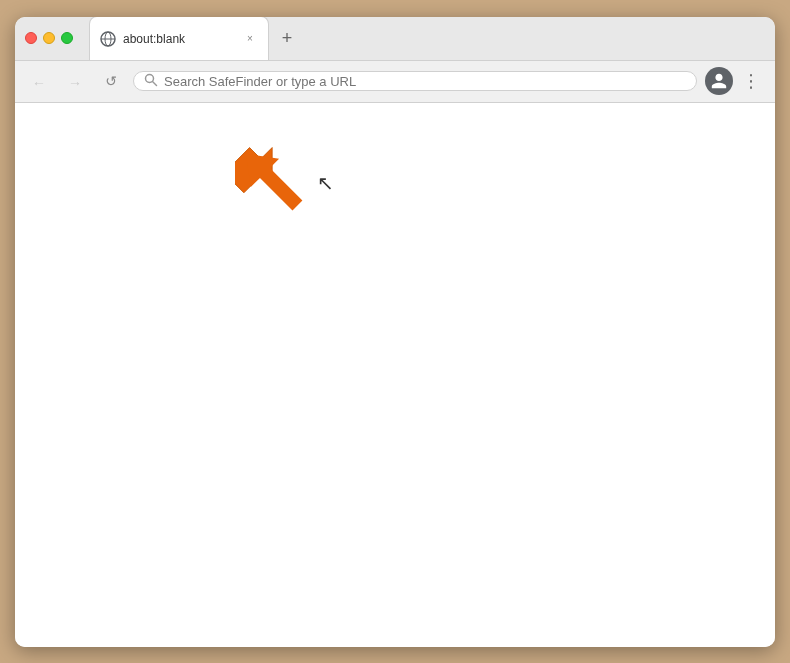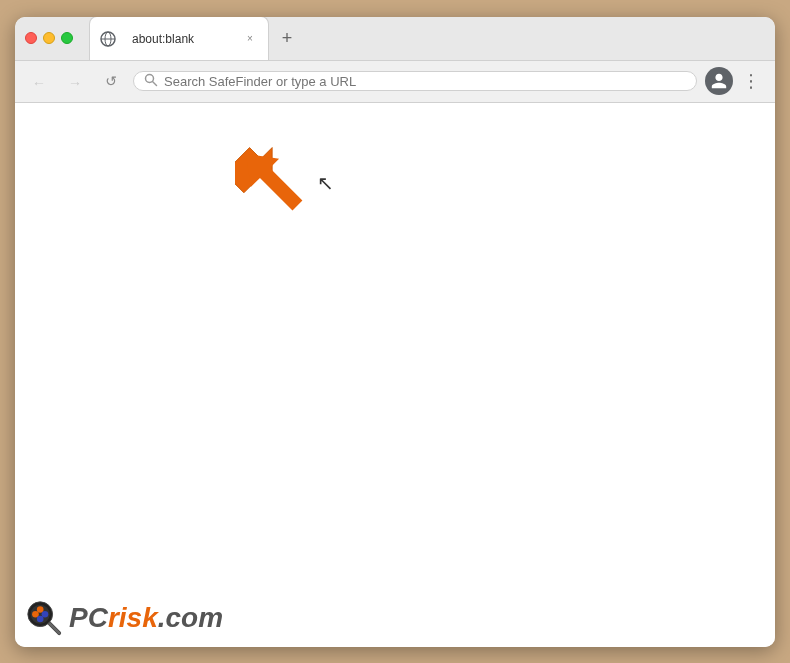--- a/index.html
+++ b/index.html
@@ -61,21 +61,21 @@
       margin-left: 8px;
     }
 
     .tab {
       display: flex;
       align-items: center;
       background: #ffffff;
       border-radius: 8px 8px 0 0;
       padding: 4px 10px;
       height: 44px;
-      gap: 16px;
+      gap: 7px;
       min-width: 180px;
       border: 1px solid #d0d0d0;
       border-bottom: none;
     }
 
     .tab-favicon {
       width: 16px;
       height: 16px;
       flex-shrink: 0;
     }
@@ -323,37 +323,15 @@
 
           <polygon points="42,5 22,32 35,32 35,78 49,78 49,32 62,32" fill="#e8650a"></polygon>
         </g>
       </svg>
     </div>
 
     <div style="position:absolute; top:68px; left:302px; font-size:20px; color:#333;">
       ↖
     </div>
 
-    <div class="watermark">
-
-      <svg class="pcrisk-logo-icon" viewBox="0 0 40 40">
-        <circle cx="16" cy="16" r="13" fill="#222" stroke="#444" stroke-width="1"></circle>
-        <circle cx="16" cy="16" r="10" fill="#333"></circle>
-
-        <circle cx="11" cy="16" r="3.5" fill="#e8650a"></circle>
-        <circle cx="16" cy="11" r="3.5" fill="#e8650a"></circle>
-        <circle cx="21" cy="16" r="3.5" fill="#3344bb"></circle>
-        <circle cx="16" cy="21" r="3.5" fill="#3344bb"></circle>
-
-        <line x1="26" y1="26" x2="36" y2="36" stroke="#444" stroke-width="4" stroke-linecap="round"></line>
-        <line x1="26" y1="26" x2="36" y2="36" stroke="#666" stroke-width="2.5" stroke-linecap="round"></line>
-      </svg>
-
-      <div style="display:flex; align-items:baseline; gap:0;">
-        <span class="pcrisk-text">
-          <span class="pcrisk-pc">PC</span><span class="pcrisk-risk">risk</span>
-        </span>
-        <span class="pcrisk-dot-com">.com</span>
-      </div>
-    </div>
 
   </div>
 </div>
 
 </body></html>

